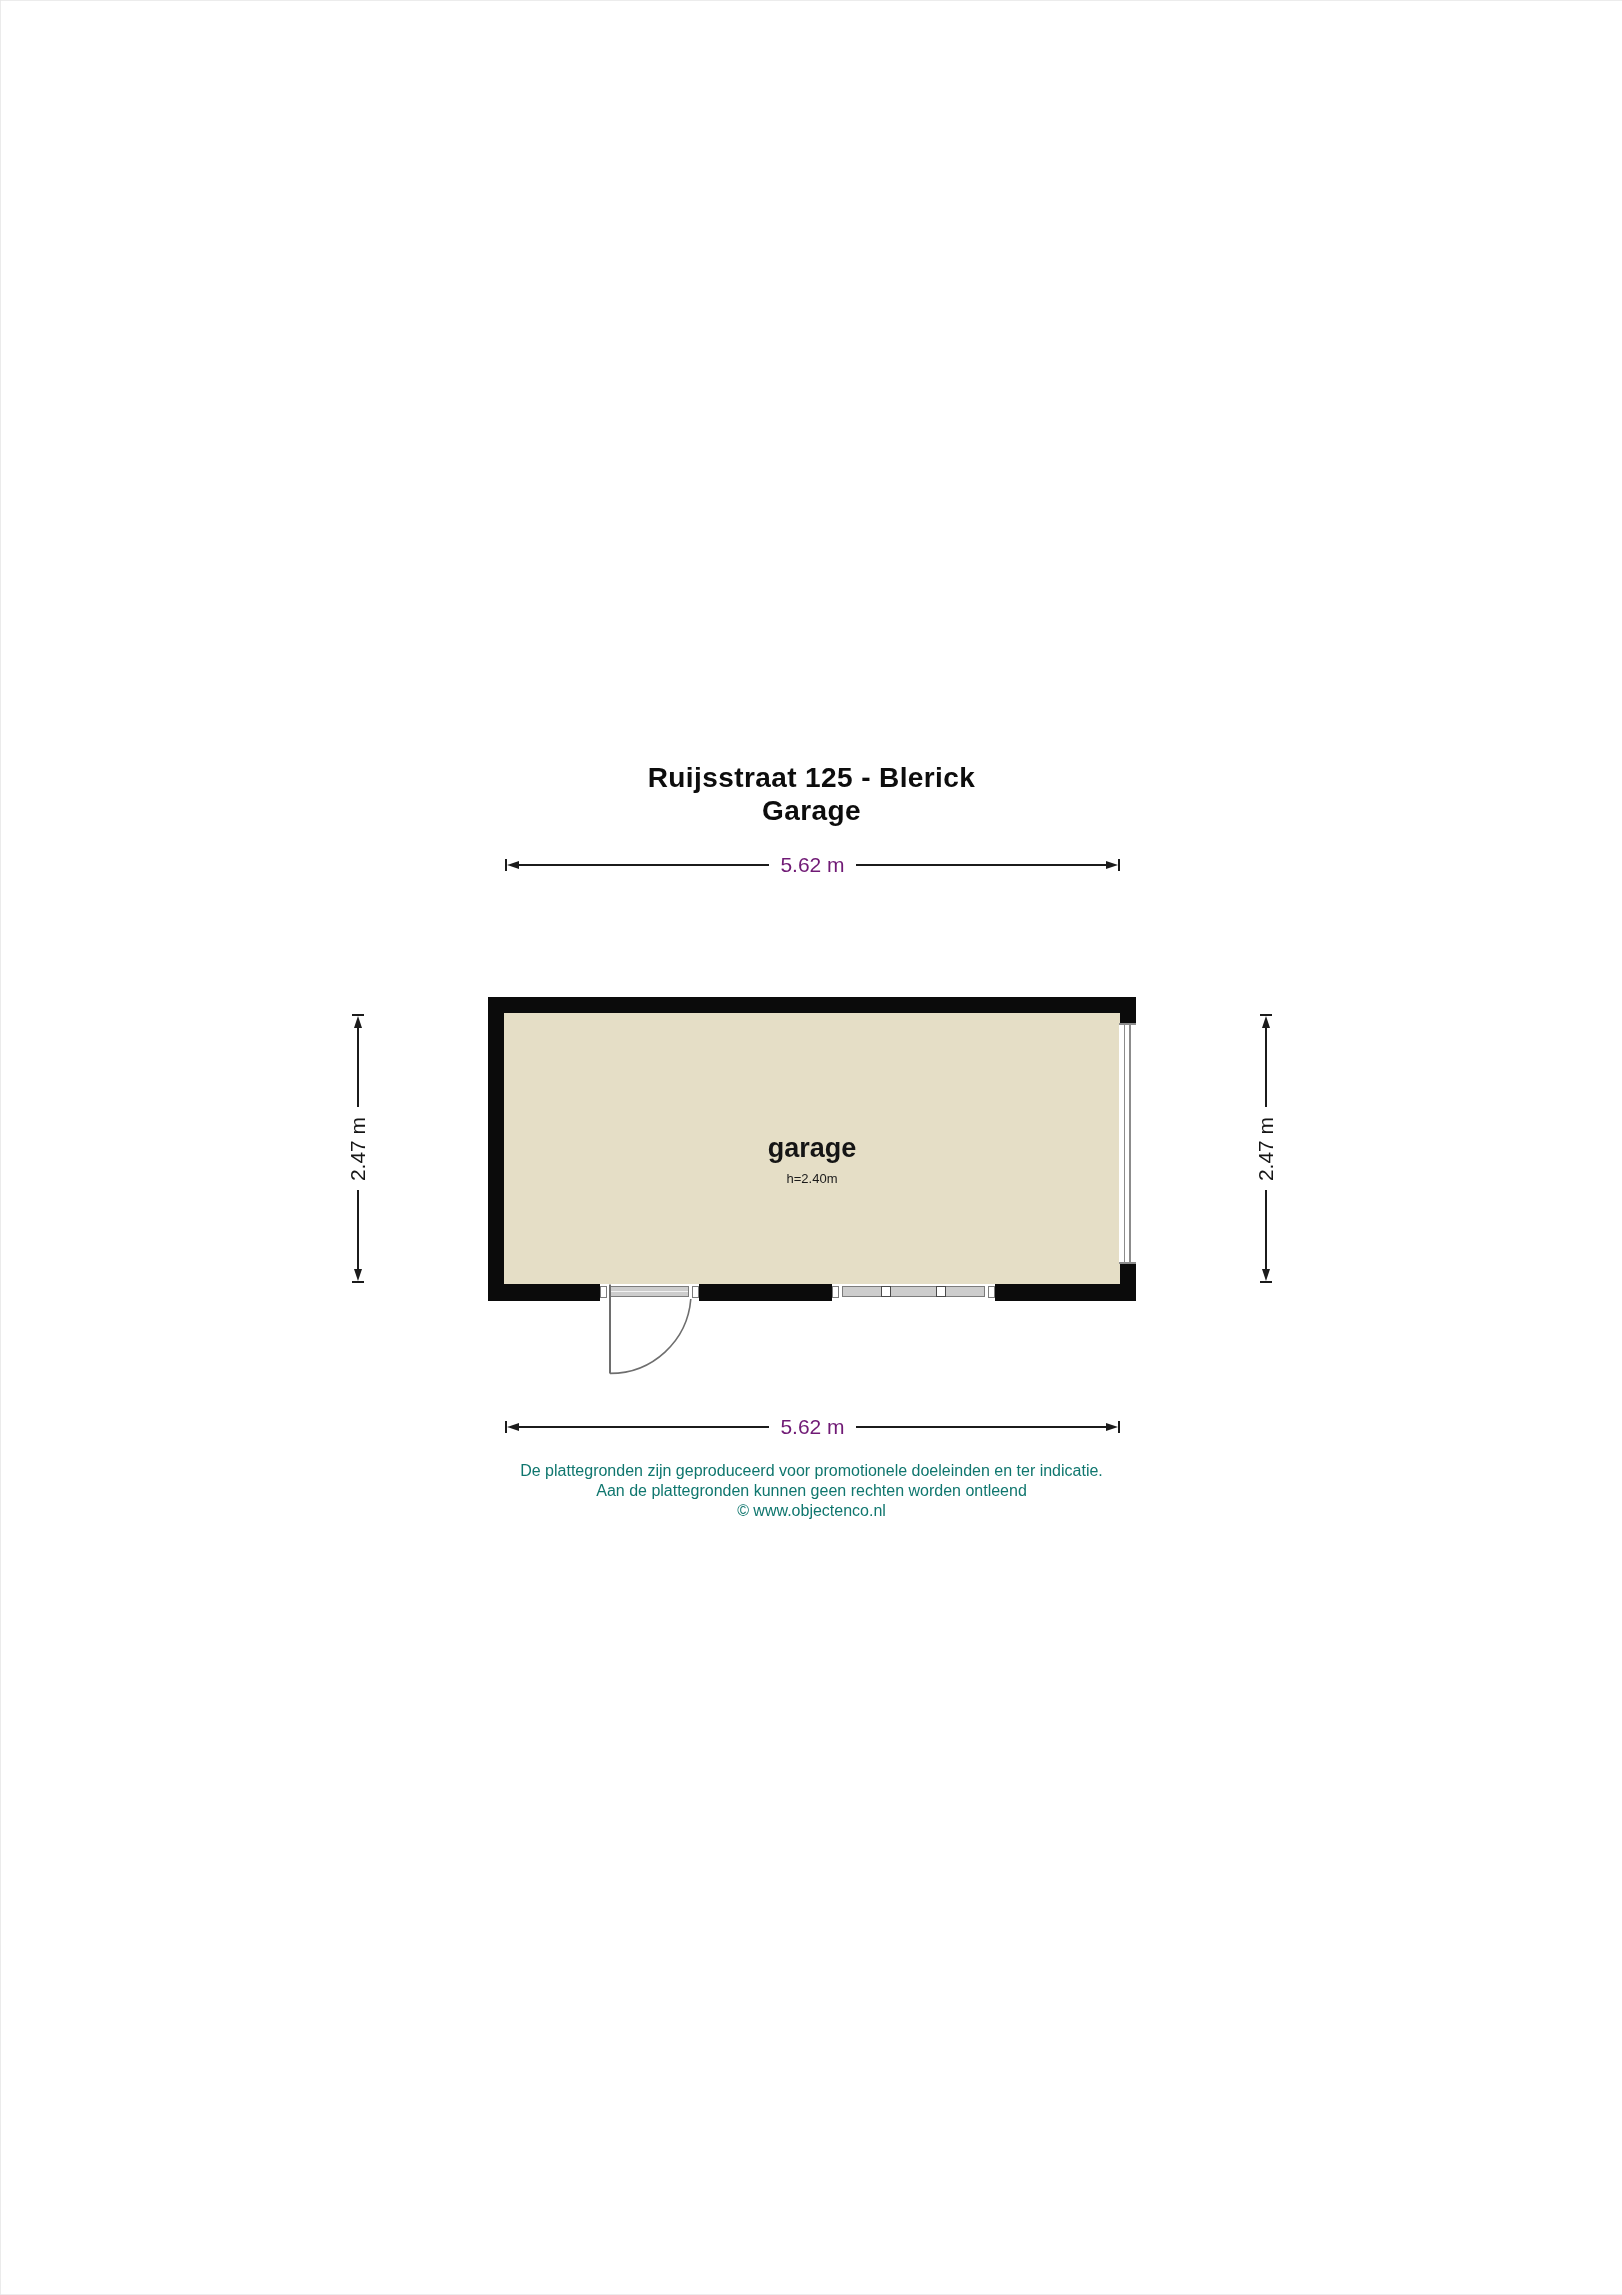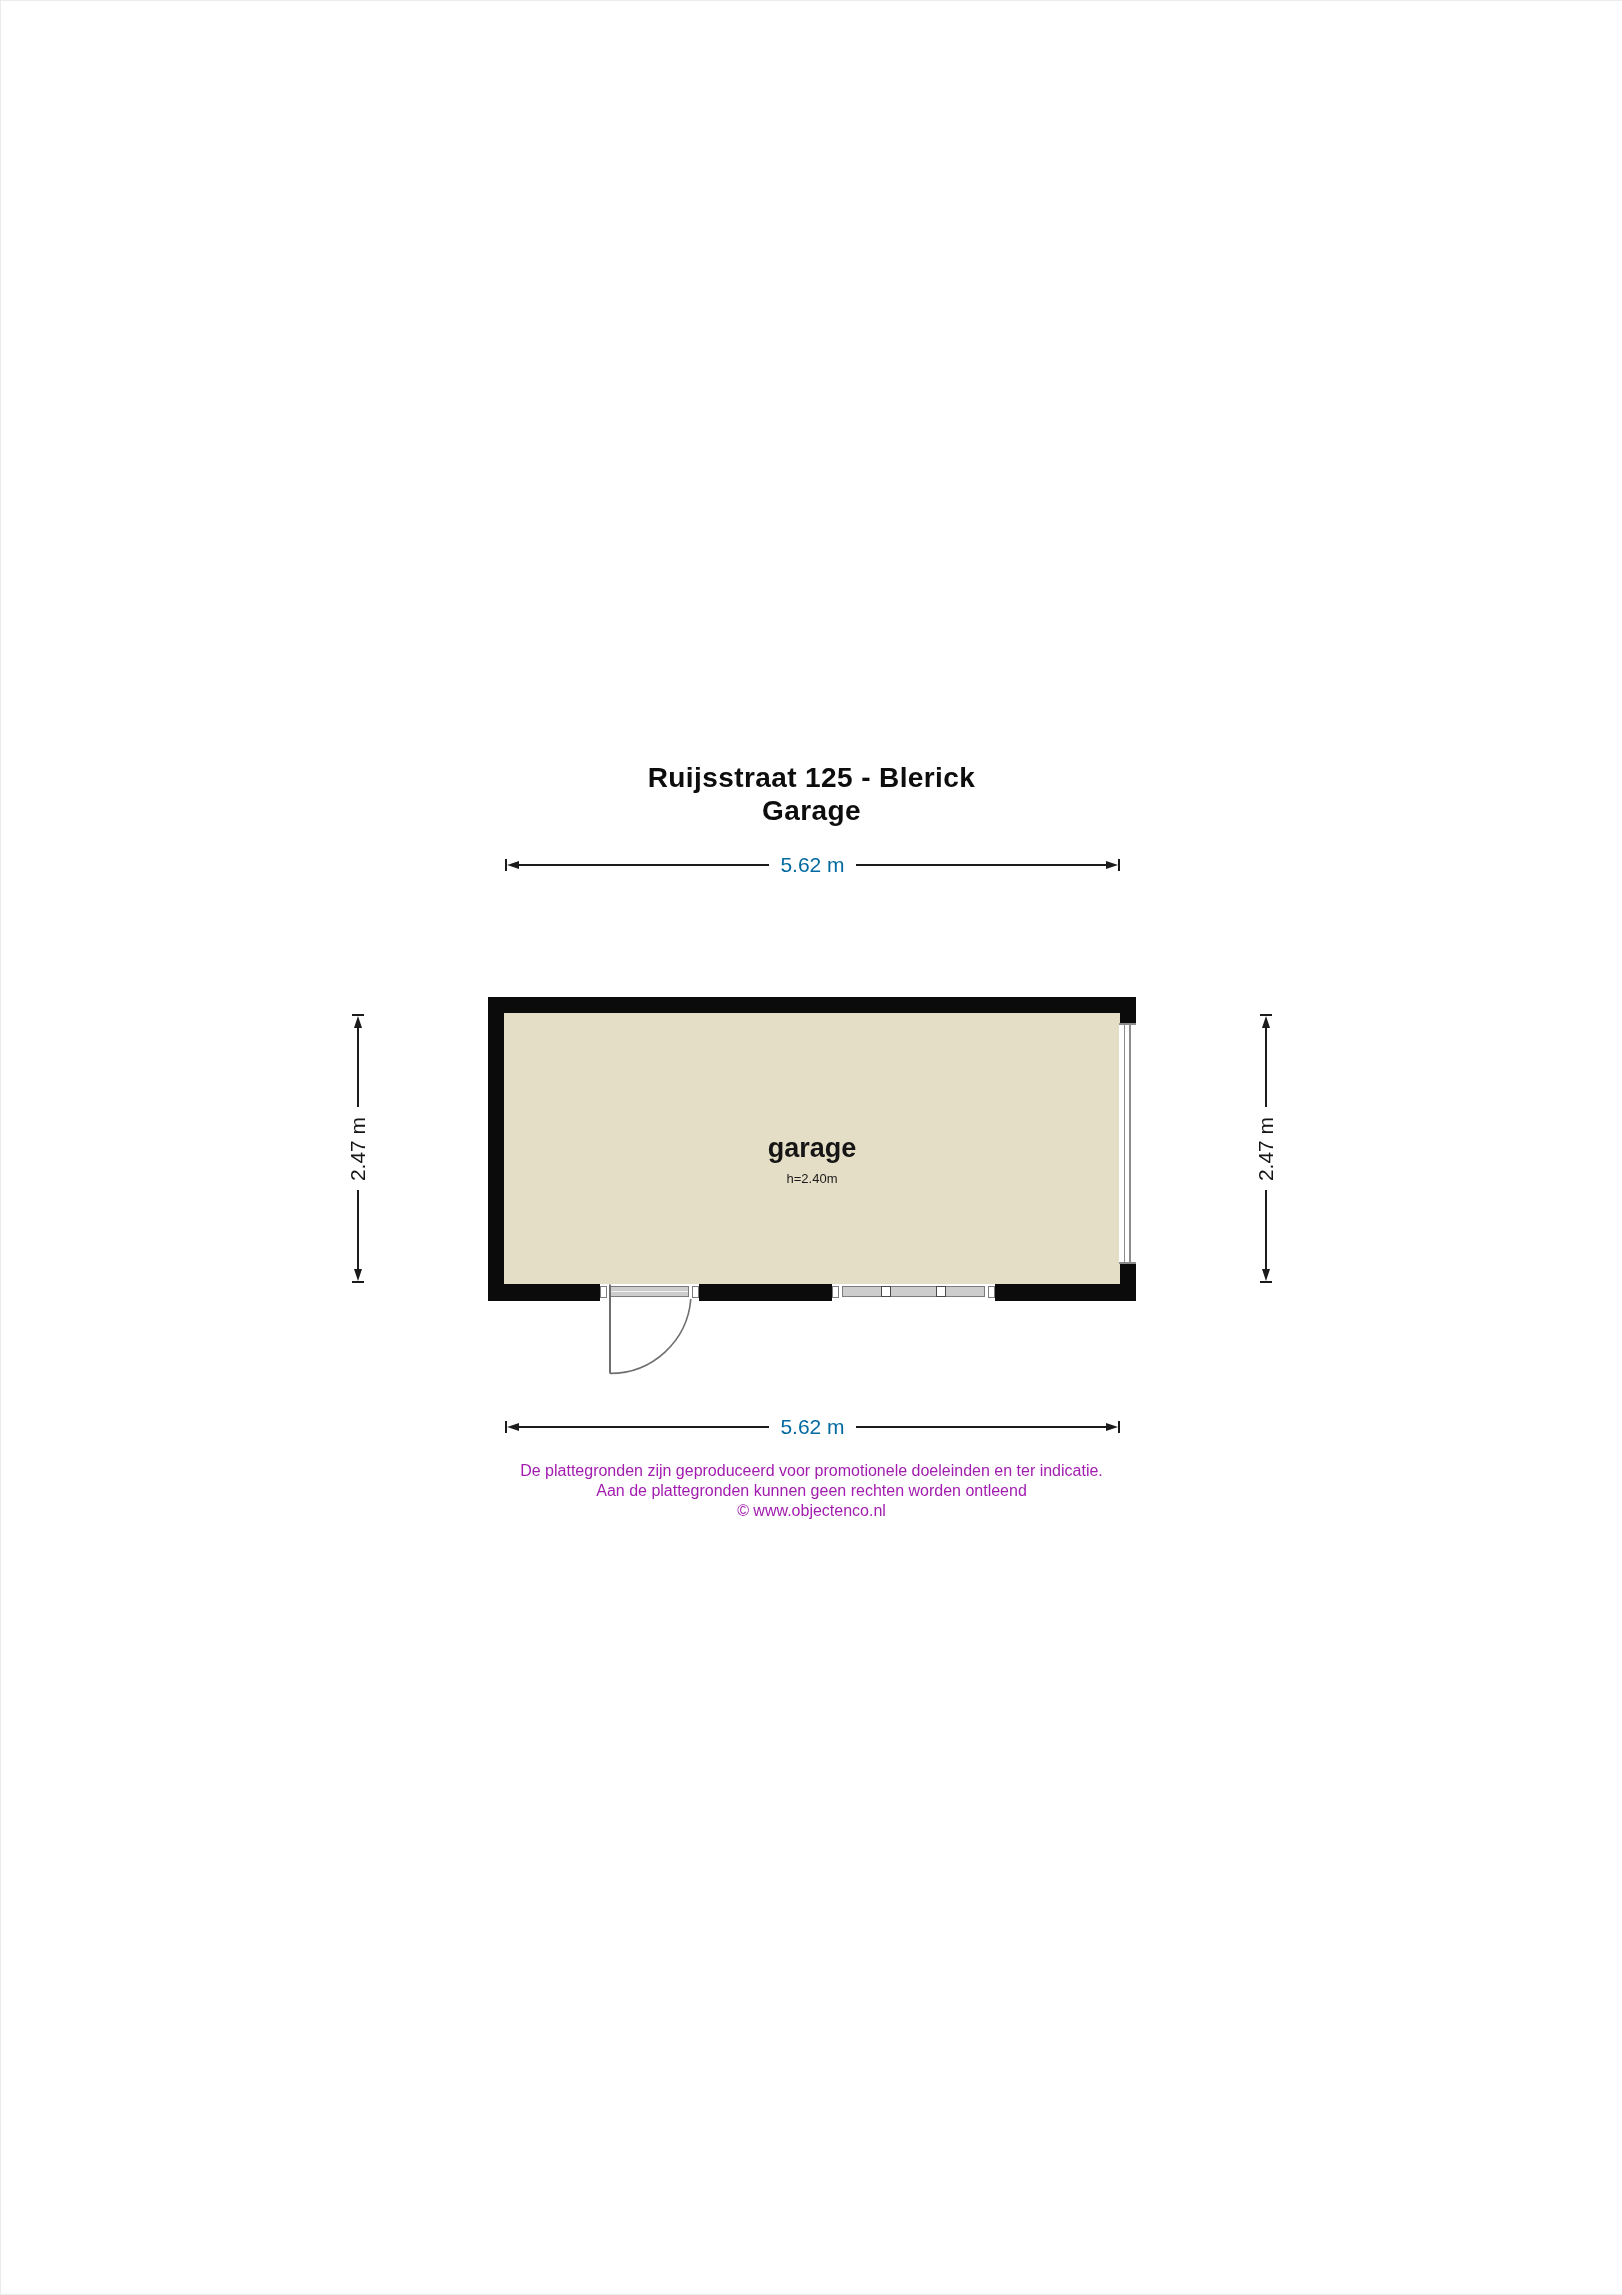--- a/index.html
+++ b/index.html
@@ -16,21 +16,21 @@
   
   .title-block{position:absolute;left:0;top:761px;width:1623px;text-align:center;line-height:33px;}
   .title-block .t1,.title-block .t2{font-size:28px;font-weight:bold;color:#0d0d0d;letter-spacing:0.4px;}
 
   
   .hdim{position:absolute;height:32px;display:flex;align-items:center;}
   .dim-tick{width:2.4px;height:12.8px;background:var(--dim);}
   .arr-left{width:0;height:0;border-top:4.8px solid transparent;border-bottom:4.8px solid transparent;border-right:12px solid var(--dim);}
   .arr-right{width:0;height:0;border-top:4.8px solid transparent;border-bottom:4.8px solid transparent;border-left:12px solid var(--dim);}
   .dim-line{flex:1;height:1.6px;background:var(--dim);}
-  .dim-label{padding:0 11px;font-size:21px;color:#0369a1;white-space:nowrap;}
+  .dim-label{padding:0 11px;font-size:21px;color:#701a75;white-space:nowrap;}
 
   
   .vdim{position:absolute;width:32px;display:flex;flex-direction:column;align-items:center;}
   .vdim-tick{height:2.4px;width:12.8px;background:var(--dim);}
   .arr-up{width:0;height:0;border-left:4.8px solid transparent;border-right:4.8px solid transparent;border-bottom:12px solid var(--dim);}
   .arr-down{width:0;height:0;border-left:4.8px solid transparent;border-right:4.8px solid transparent;border-top:12px solid var(--dim);}
   .vdim-line{flex:1;width:1.6px;background:var(--dim);}
   .vdim-label{height:83px;display:flex;align-items:center;justify-content:center;}
   .vdim-label span{display:block;transform:rotate(-90deg);white-space:nowrap;font-size:21px;color:#161616;}
 
@@ -56,21 +56,21 @@
 
   
   .door-svg{position:absolute;left:590px;top:1275px;width:128px;height:120px;}
 
   
   .room-label{position:absolute;left:504px;top:1133px;width:616px;text-align:center;}
   .room-name{font-size:27px;font-weight:bold;color:#151515;}
   .room-height{font-size:13px;color:#1a1a1a;margin-top:7.2px;}
 
   
-  .footer{position:absolute;left:0;top:1461px;width:1623px;text-align:center;font-size:16px;line-height:20px;color:#a21caf;}
+  .footer{position:absolute;left:0;top:1461px;width:1623px;text-align:center;font-size:16px;line-height:20px;color:#0f766e;}
 </style>
 </head>
 <body>
 
 <div class="canvas">
 
   <div class="title-block">
     <div class="t1">Ruijsstraat 125 - Blerick</div>
     <div class="t2">Garage</div>
   </div>

